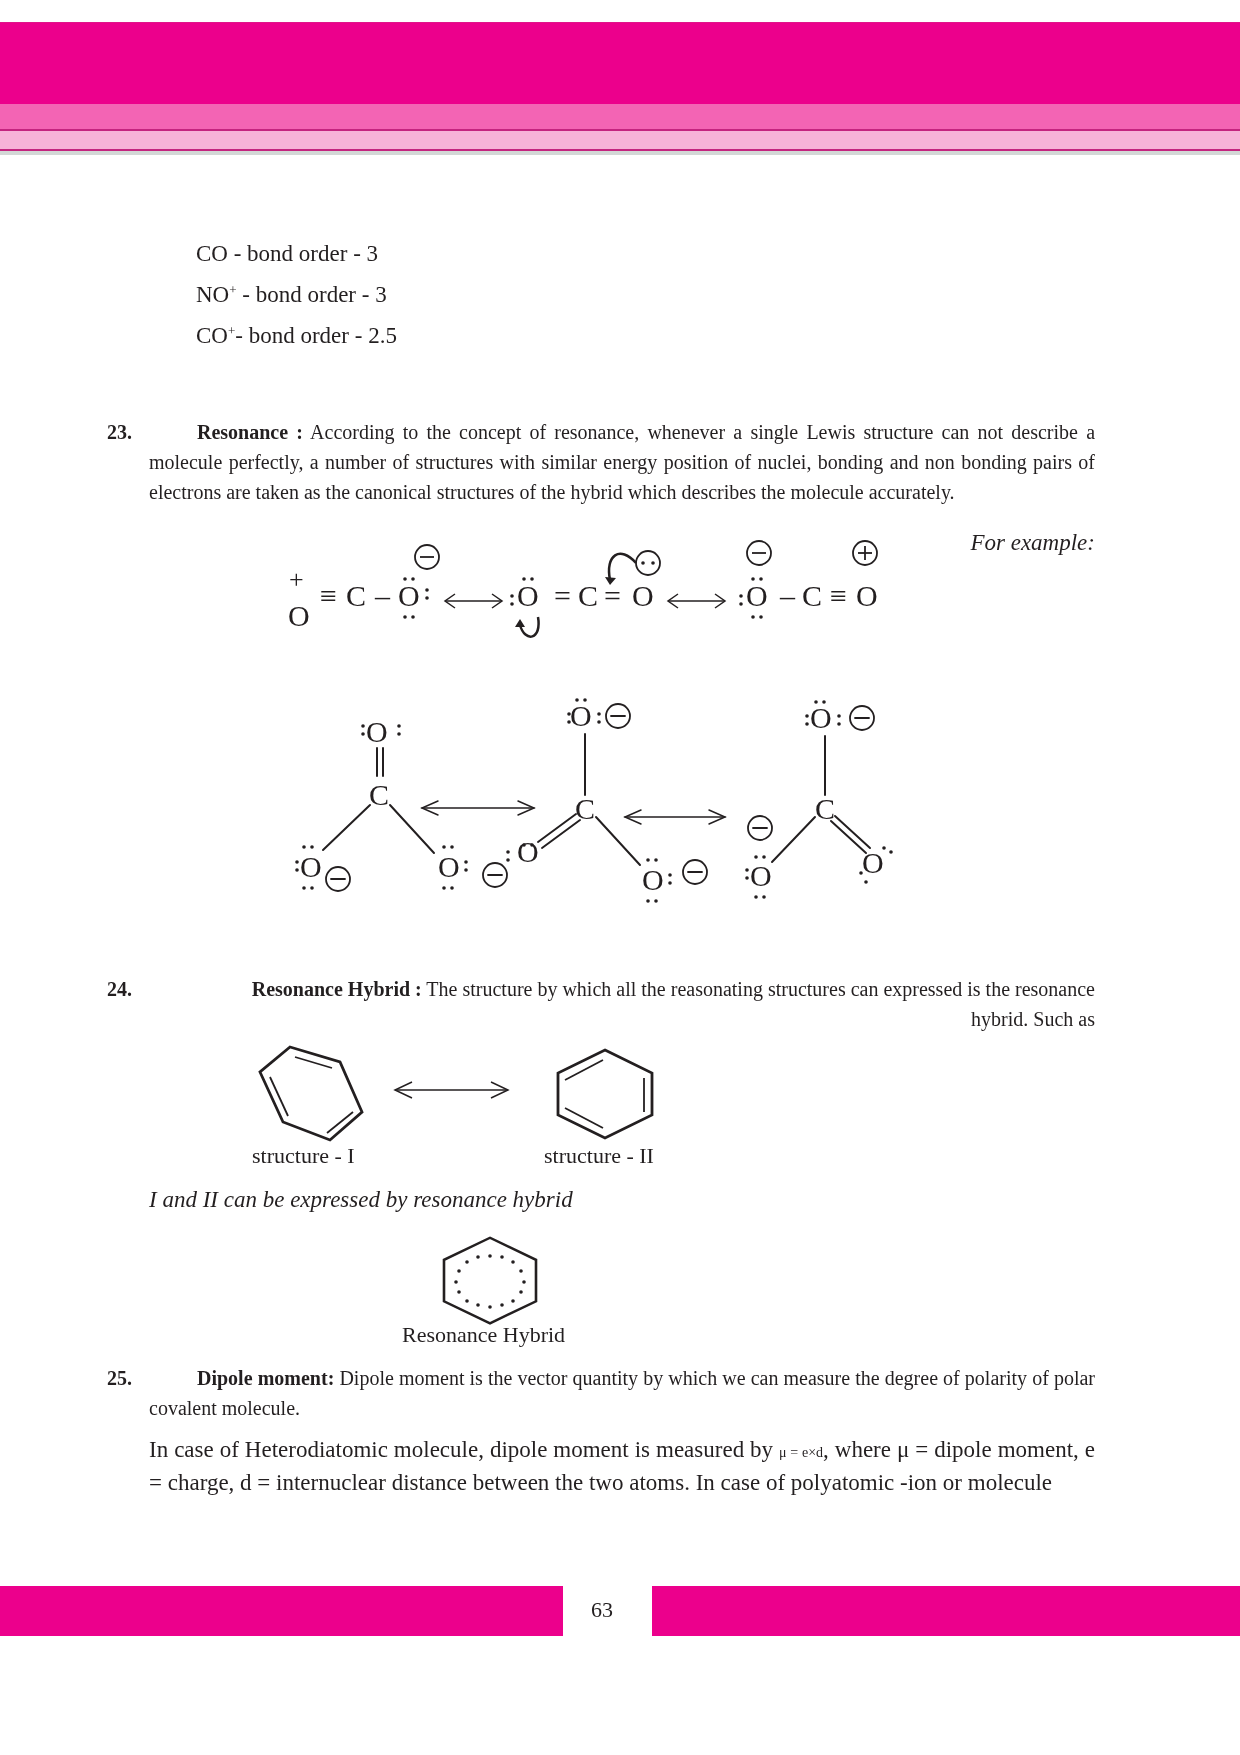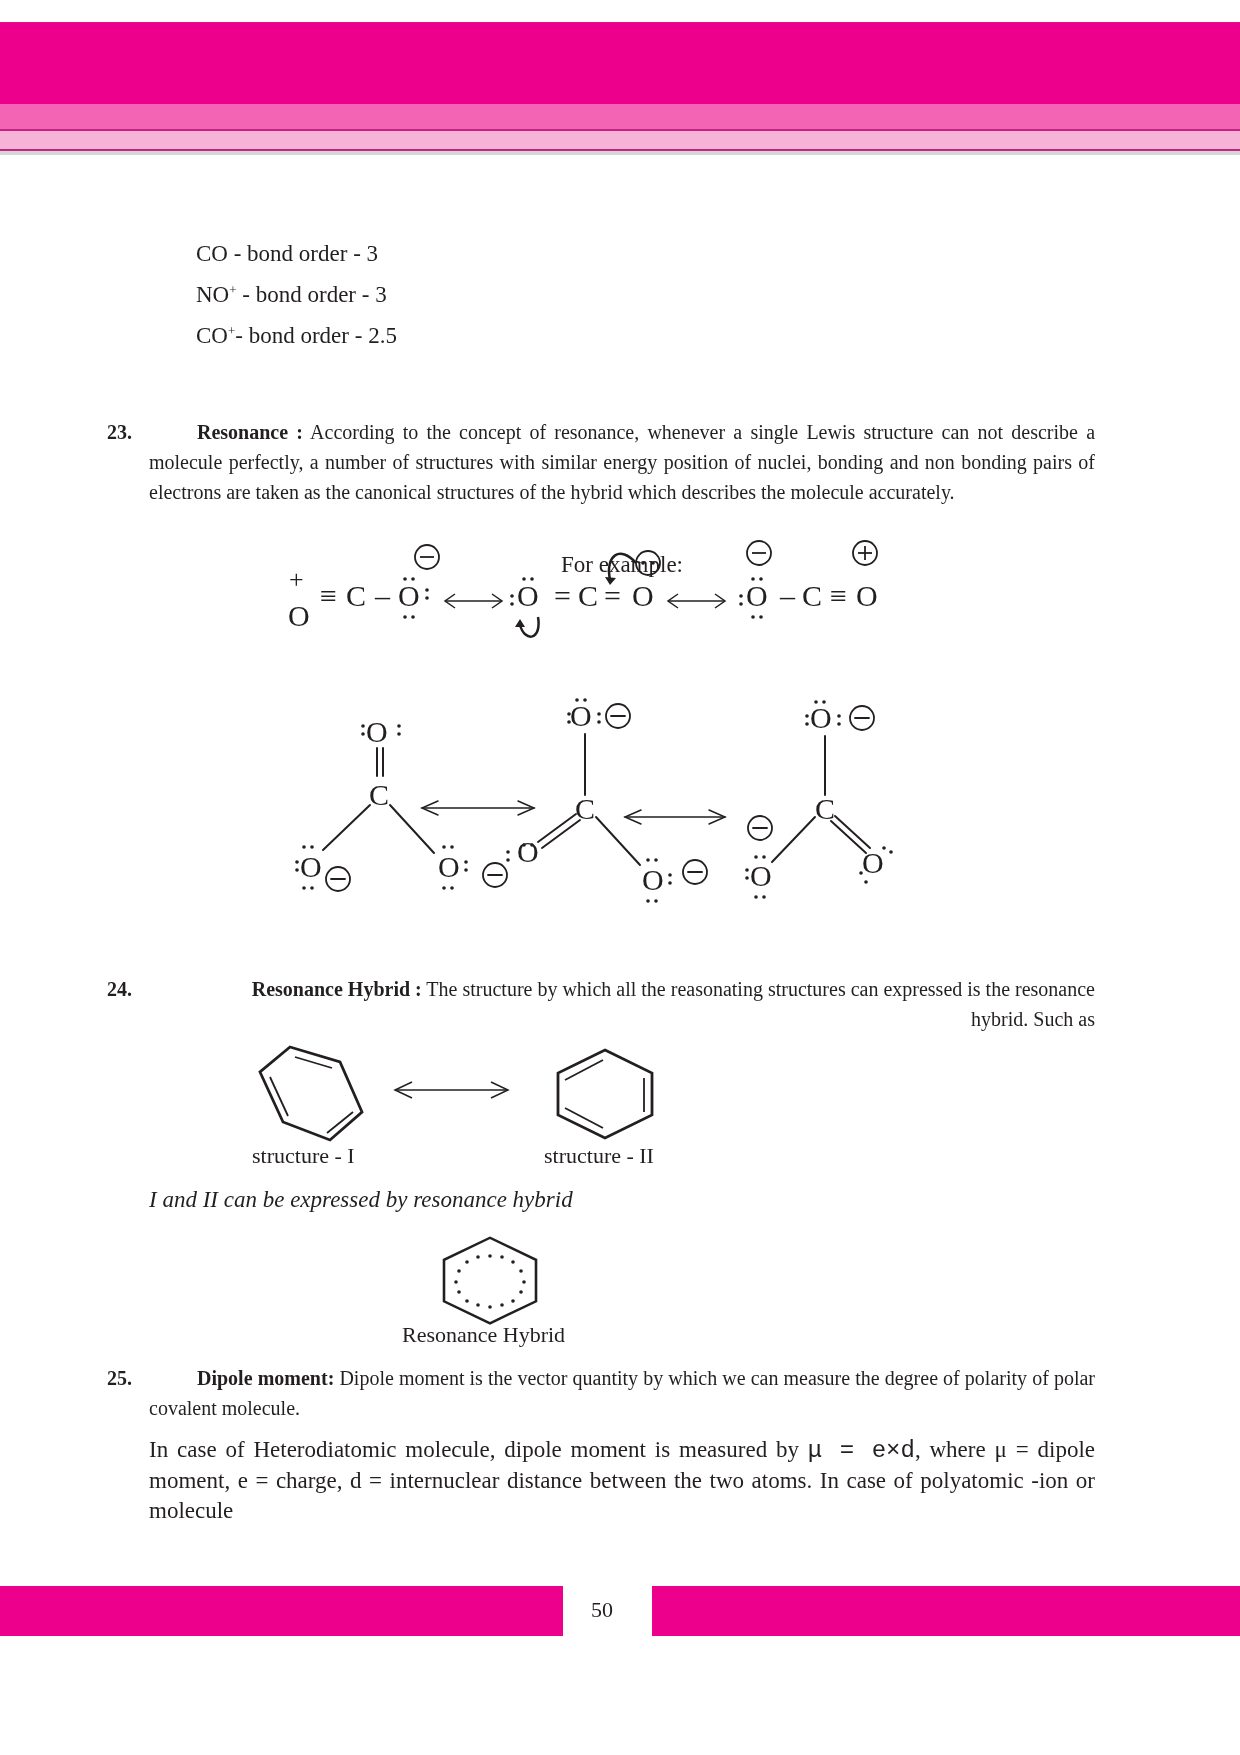--- a/index.html
+++ b/index.html
@@ -38,21 +38,21 @@
 <div class="bond-list">
   <div><span>CO</span><span> - bond order - 3</span></div>
   <div><span>NO</span><sup>+</sup><span> - bond order - 3</span></div>
   <div><span>CO</span><sup>+</sup><span>- bond order - 2.5</span></div>
 </div>
 
 <div class="section" style="top:417px;">
   <span class="num">23.</span>
   <span class="body"><b>Resonance :</b><span> According to the concept of resonance, whenever a single Lewis structure can not describe a molecule perfectly, a number of structures with similar energy position of nuclei, bonding and non bonding pairs of electrons are taken as the canonical structures of the hybrid which describes the molecule accurately.</span></span>
 </div>
-<div class="para" style="top:550px; text-align:center;">For example:</div>
+<div class="para" style="top:528px; text-align:right;font-style:italic;">For example:</div>
 
 <svg style="position:absolute; left:280px; top:535px;" width="620" height="110">
   <g font-size="30">
 
     <text x="8" y="91">O</text>
     <text x="9" y="53" font-size="26">+</text>
     <text x="40" y="71">≡</text>
     <text x="66" y="71">C</text>
     <text x="95" y="71">–</text>
     <text x="118" y="71">O</text>
@@ -306,18 +306,18 @@
       <circle cx="50" cy="72" r="1.8"></circle>
   </g>
 </svg>
 <div class="caption" style="left:402px; top:1322px;">Resonance Hybrid</div>
 
 <div class="section" style="top:1363px;">
   <span class="num">25.</span>
   <span class="body"><b>Dipole moment:</b><span> Dipole moment is the vector quantity by which we can measure the degree of polarity of polar covalent molecule.</span></span>
 </div>
 <div class="para" style="top:1435px;">
-  <span>In case of Heterodiatomic molecule, dipole moment is measured by </span><span style="font-family:Liberation Mono, monospace; font-size:24px;">μ = e×d</span><span>, where μ = dipole moment, e = charge, d = internuclear distance between the two atoms. In case of polyatomic -ion or molecule</span>
+  <span>In case of Heterodiatomic molecule, dipole moment is measured by </span><span style="font-family:Liberation Serif, serif; font-size:14px;">μ = e×d</span><span>, where μ = dipole moment, e = charge, d = internuclear distance between the two atoms. In case of polyatomic -ion or molecule</span>
 </div>
 
 <div class="footer-bar" style="left:0; width:563px;"></div>
 <div class="footer-bar" style="left:652px; width:588px;"></div>
-<div class="page-num">50</div>
+<div class="page-num">63</div>
 
 </body></html>

